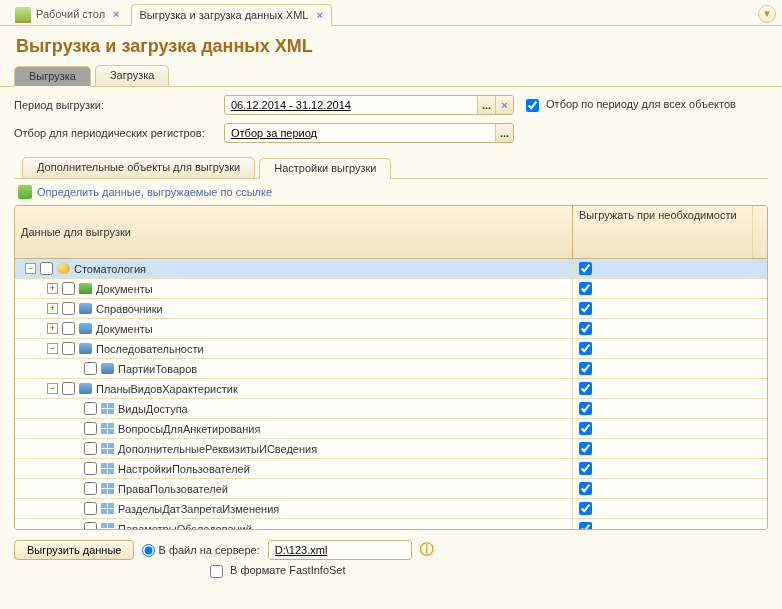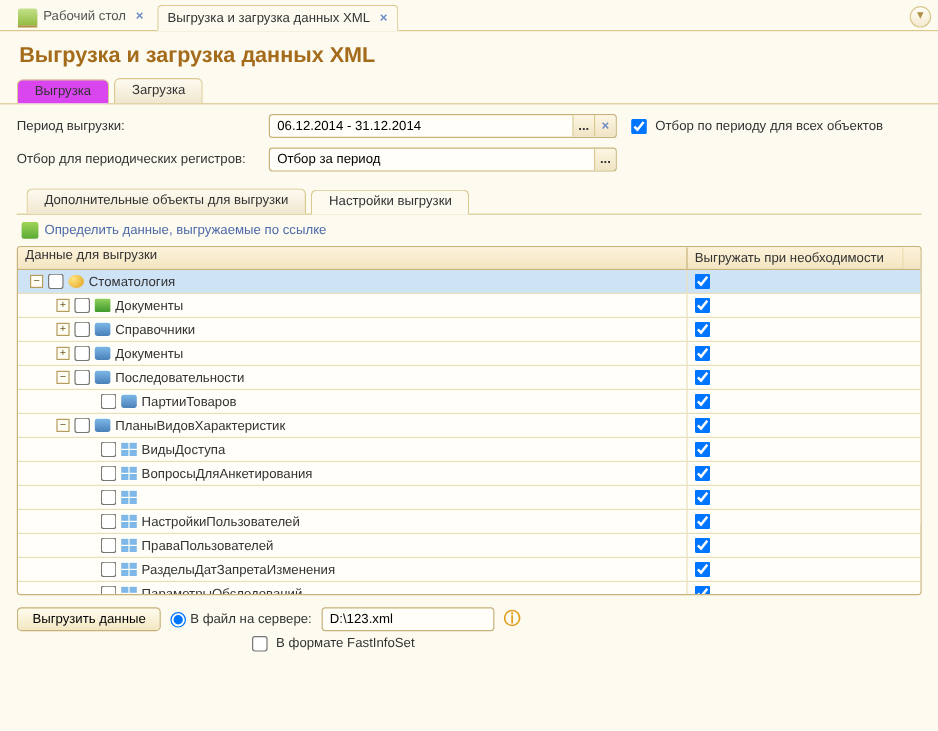--- a/index.html
+++ b/index.html
@@ -75,21 +75,21 @@
     padding: 3px 14px;
     border: 1px solid #d9c98f;
     border-bottom: none;
     border-radius: 5px 5px 0 0;
     margin-right: 4px;
     background: linear-gradient(#fdfaf0,#f0e7cf);
     cursor: pointer;
     position: relative;
   }
   .sub-tab.active {
-    background: #d946ef;
+    background: #a3a3a3;
     top: 1px;
     border-bottom: 1px solid #fdfaf0;
   }
   
   .form-area { padding: 6px 14px 4px 14px; }
   .form-row {
     display: flex;
     align-items: center;
     min-height: 24px;
     margin-bottom: 4px;
@@ -105,20 +105,21 @@
     height: 20px;
     overflow: hidden;
   }
   .input-box input[type=text] {
     border: none;
     outline: none;
     background: transparent;
     padding: 0 6px;
     font: inherit;
     flex: 1;
+    text-decoration: underline;
   }
   .dots-btn, .x-btn {
     width: 18px; height: 18px;
     border: none;
     border-left: 1px solid #d9c98f;
     background: linear-gradient(#fdf6e3,#f0e4c4);
     font: inherit;
     font-weight: bold;
     cursor: pointer;
     color: #333;
@@ -169,21 +170,21 @@
     border: 1px solid #c7b37a;
     border-radius: 3px;
     overflow: hidden;
   }
   .thead {
     display: flex;
     background: linear-gradient(#fdf3da,#f2e5c1);
     border-bottom: 1px solid #c7b37a;
     font-size: 11px;
   }
-  .th1 { flex: 1; padding: 1px 6px; border-right: 1px solid #c7b37a; }
+  .th1 { flex: 1; padding: 20px 6px; border-right: 1px solid #c7b37a; }
   .th2 { width: 180px; padding: 3px 6px; border-right: 1px solid #e6d8a8; }
   .th3 { width: 14px; background: linear-gradient(#fdf3da,#f2e5c1); }
   .tbody { max-height: 270px; overflow: auto; }
   .row {
     display: flex;
     align-items: center;
     height: 20px;
     border-bottom: 1px solid #eadfb9;
     background: #fffef9;
   }
@@ -416,20 +417,21 @@
         <div class="cell2">
           <input type="checkbox" checked="" style="">
         </div>
       </div>
       <div class="row">
         <div class="cell1">
           <span class="indent" style="width: 54px;"></span>
           <span class="exp blank"> </span>
           <input type="checkbox" style="">
           <span class="icon-grid"></span>
+          <span class="tree-label">ДополнительныеРеквизитыИСведения</span>
         </div>
         <div class="cell2">
           <input type="checkbox" checked="" style="">
         </div>
       </div>
       <div class="row">
         <div class="cell1">
           <span class="indent" style="width: 54px;"></span>
           <span class="exp blank"> </span>
           <input type="checkbox" style="">

